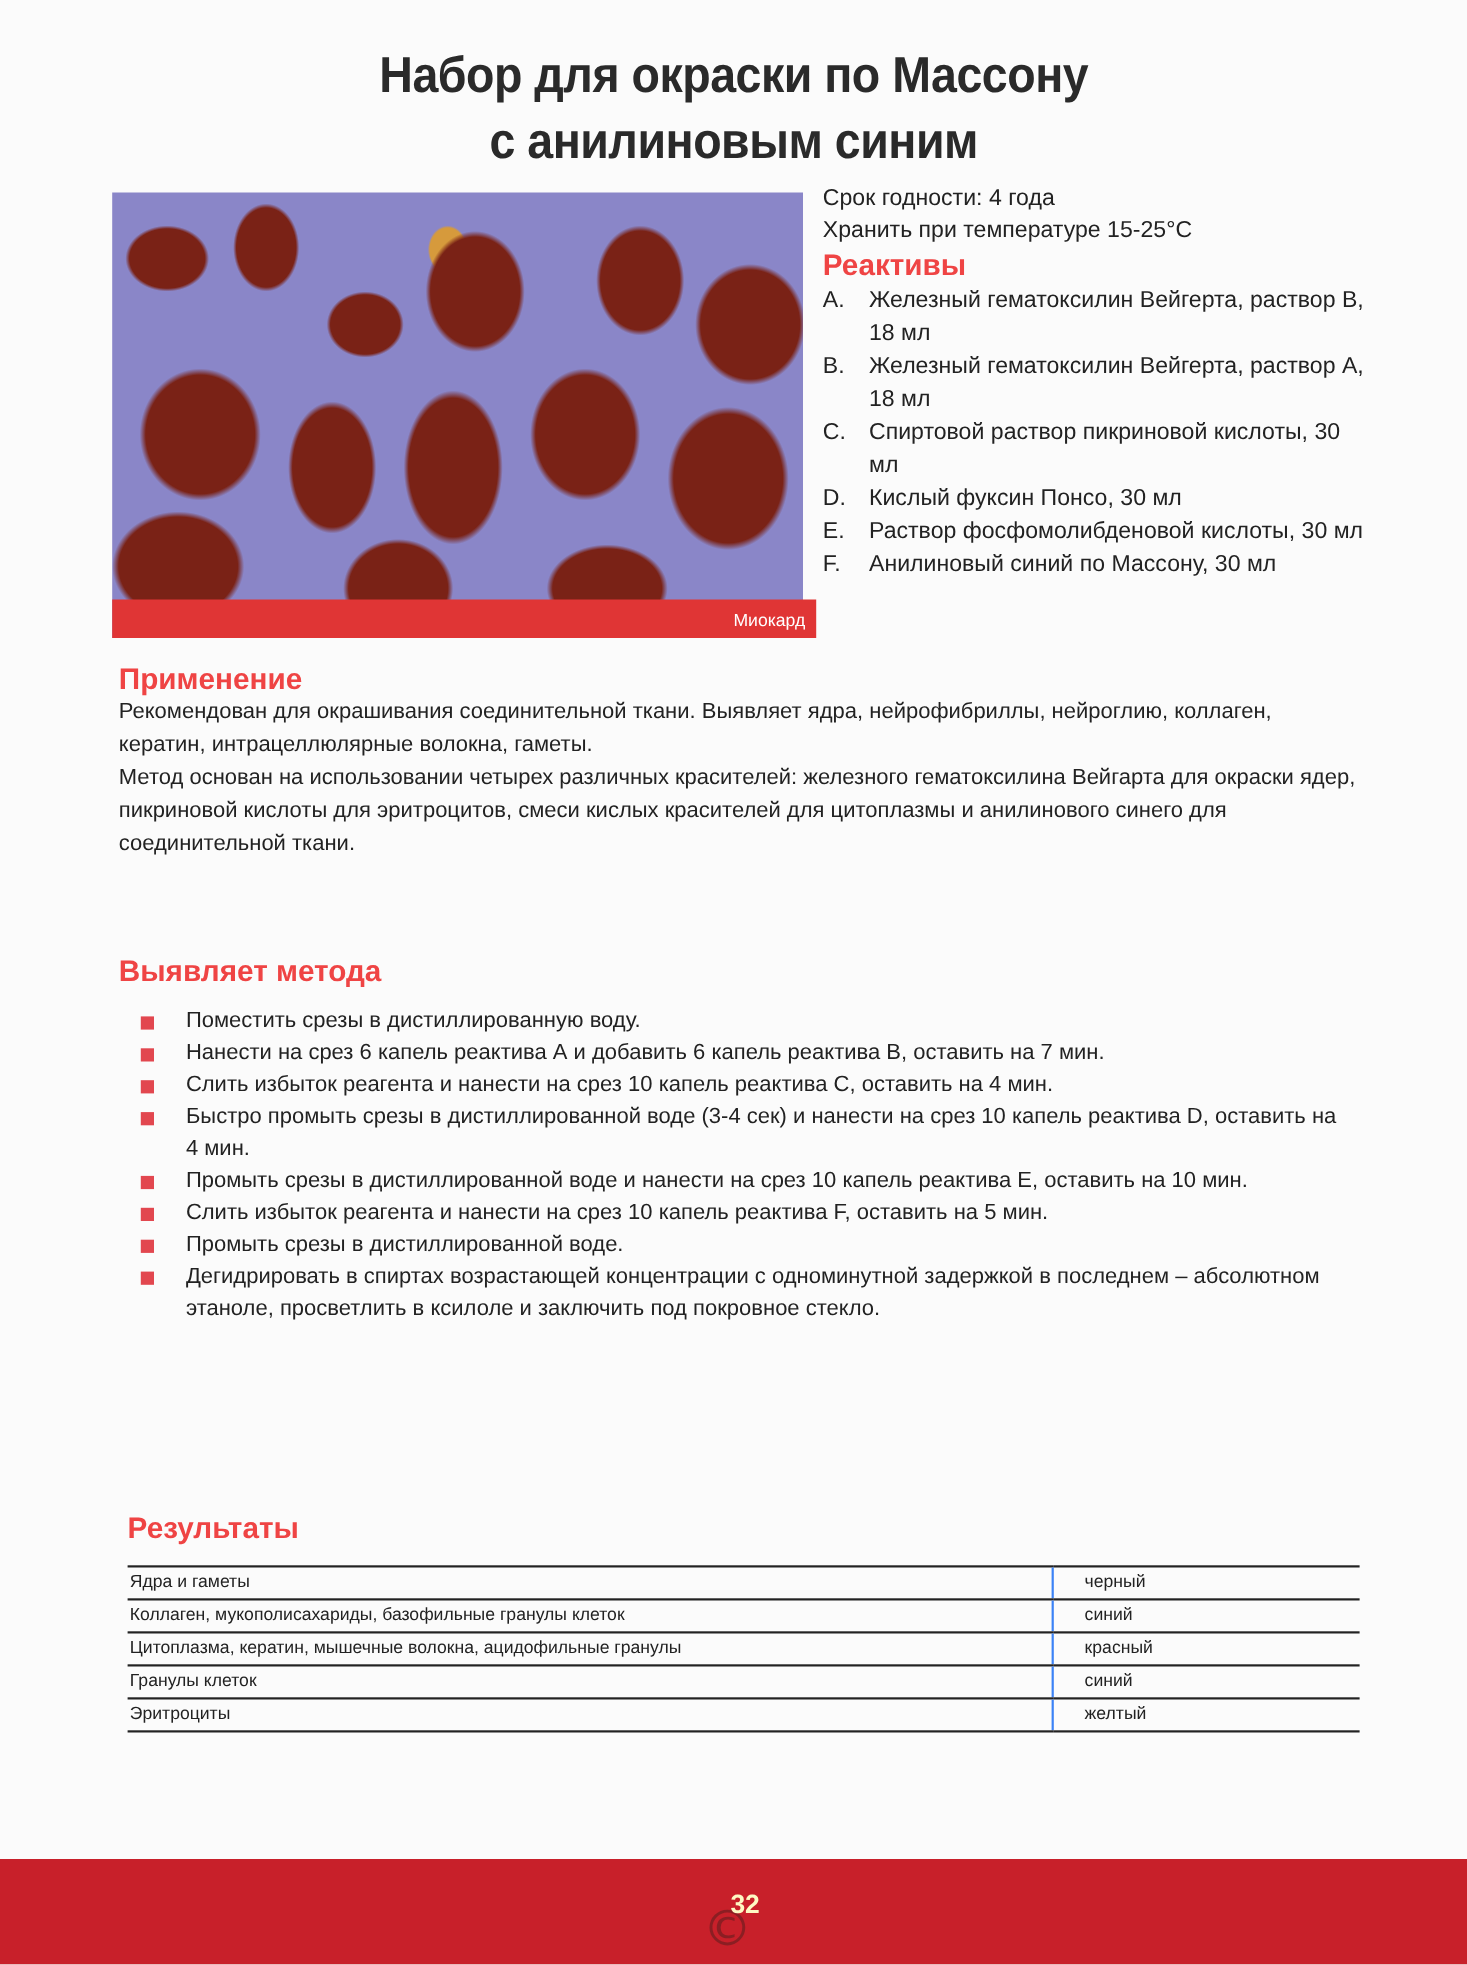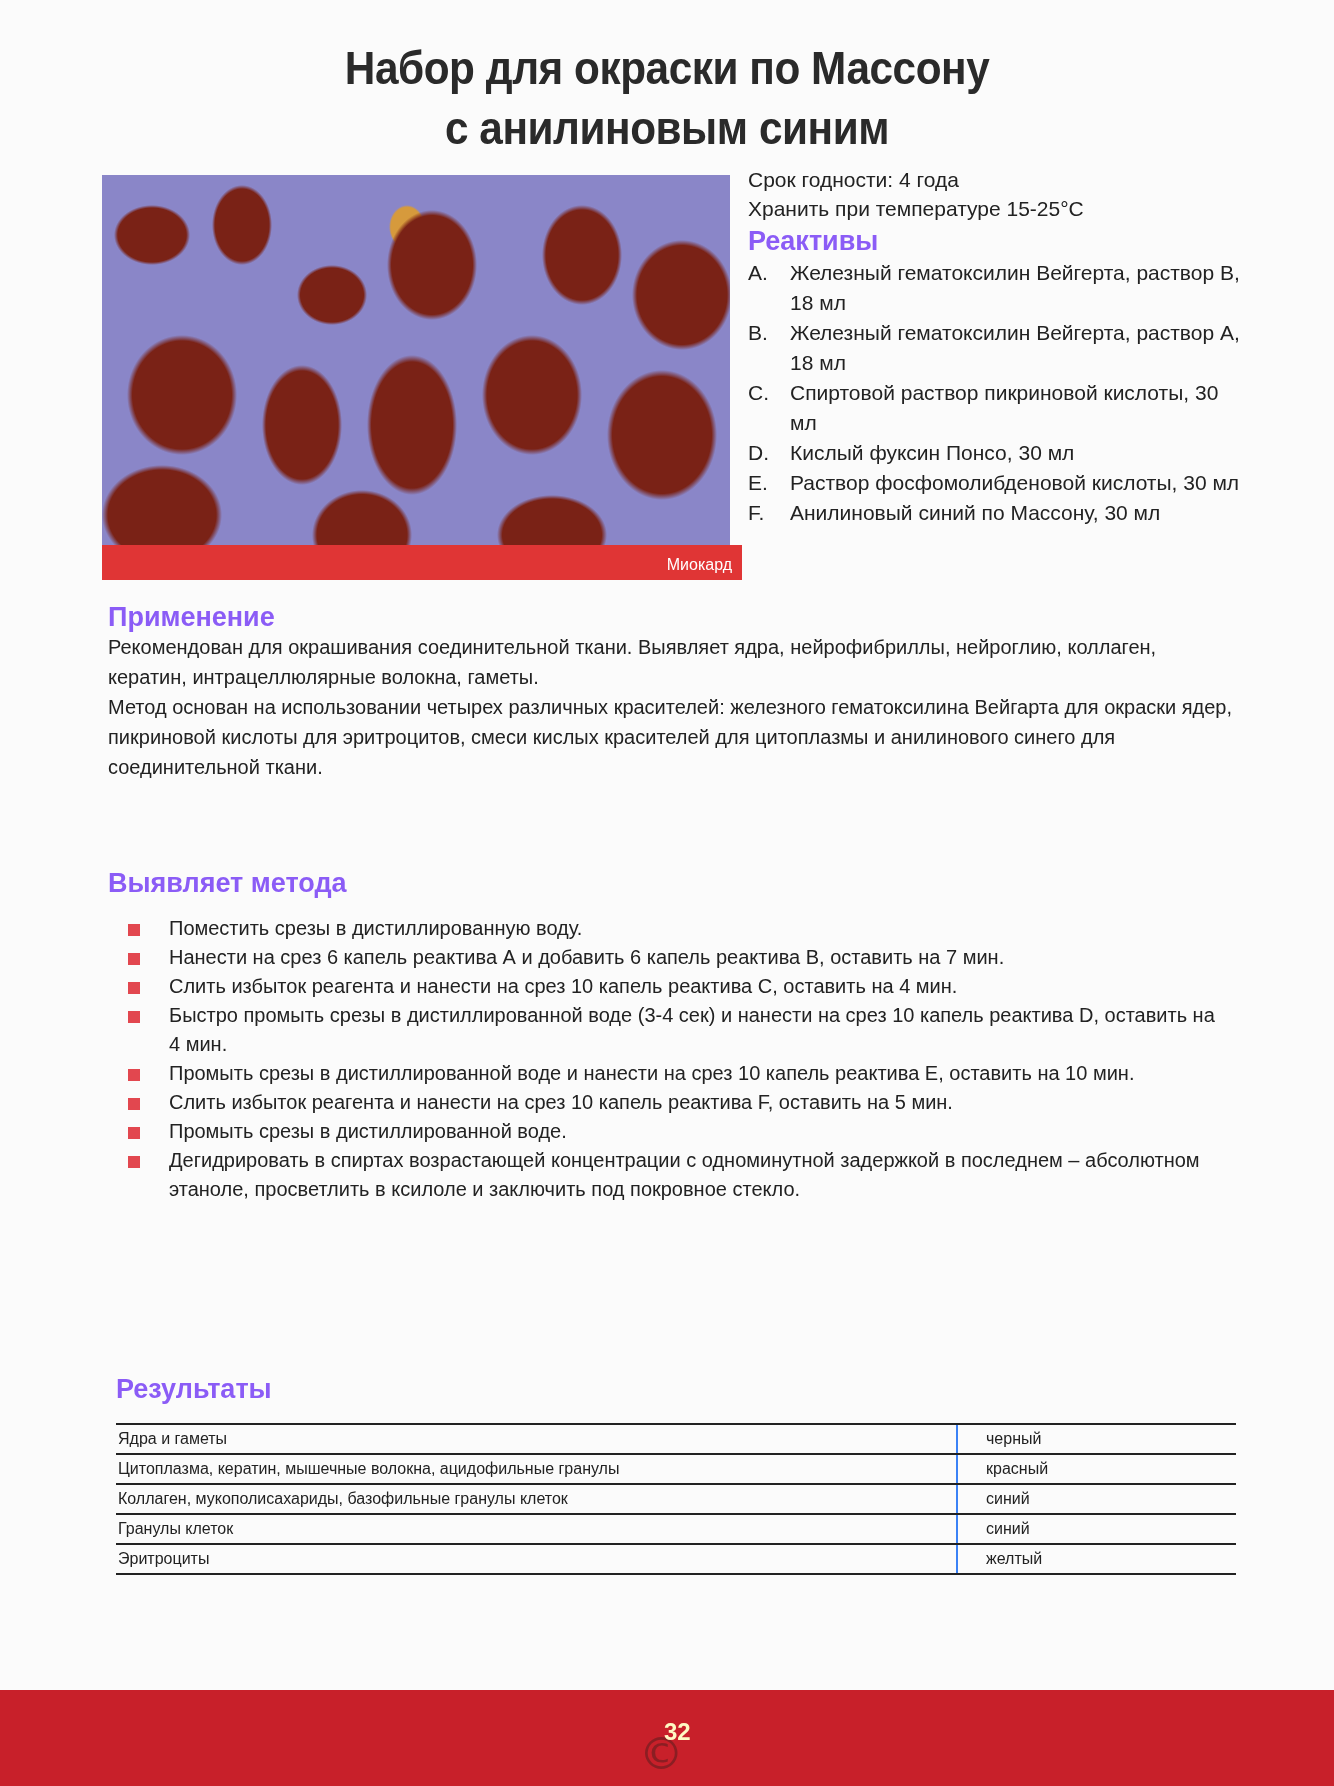--- a/index.html
+++ b/index.html
@@ -35,21 +35,21 @@
         #8a86c8;
     }
     .micro-caption-bar {
       position: absolute; left: 102px; top: 545px; width: 640px; height: 35px;
       background: #e03535;
     }
     .micro-caption {
       position: absolute; right: 10px; bottom: 6px; color: #fff; font-size: 16px;
     }
     .info { position: absolute; left: 748px; top: 165px; width: 500px; font-size: 21px; line-height: 29px; }
-    .h2 { font-weight: bold; font-size: 27px; color: #8b5cf6; }
+    .h2 { font-weight: bold; font-size: 27px; color: #ef4444; }
     .reagents { margin: 2px 0 0 0; padding: 0; list-style: none; }
     .reagents li { display: flex; line-height: 30px; }
     .reagents .ltr { width: 42px; flex: none; }
     .section { position: absolute; left: 108px; width: 1130px; font-size: 20px; line-height: 30px; }
     .bullets { margin: 16px; padding: 0; list-style: none; }
     .bullets li { position: relative; padding-left: 45px; line-height: 29px; }
     .bullets li .sq { position: absolute; left: 4px; top: 10px; width: 12px; height: 12px; background: #e2474f; }
     table.results { border-collapse: collapse; width: 1120px; margin-top: 19px; font-size: 16px; }
     table.results td { border-bottom: 2px solid #222; padding: 0 0 0 2px; line-height: 28px; height: 28px; }
     table.results tr:first-child td { border-top: 2px solid #222; }
@@ -133,26 +133,26 @@
 
 <div class="section" style="top:1374px; left:116px;">
   <div class="h2">Результаты</div>
   <table class="results">
     <tbody>
         <tr>
           <td>Ядра и гаметы</td>
           <td class="val">черный</td>
         </tr>
     <tr>
+          <td>Коллаген, мукополисахариды, базофильные гранулы клеток</td>
+          <td class="val">синий</td>
+        </tr>
+    <tr>
           <td>Цитоплазма, кератин, мышечные волокна, ацидофильные гранулы</td>
           <td class="val">красный</td>
-        </tr>
-    <tr>
-          <td>Коллаген, мукополисахариды, базофильные гранулы клеток</td>
-          <td class="val">синий</td>
         </tr>
     <tr>
           <td>Гранулы клеток</td>
           <td class="val">синий</td>
         </tr>
     <tr>
           <td>Эритроциты</td>
           <td class="val">желтый</td>
         </tr>
   </tbody>

